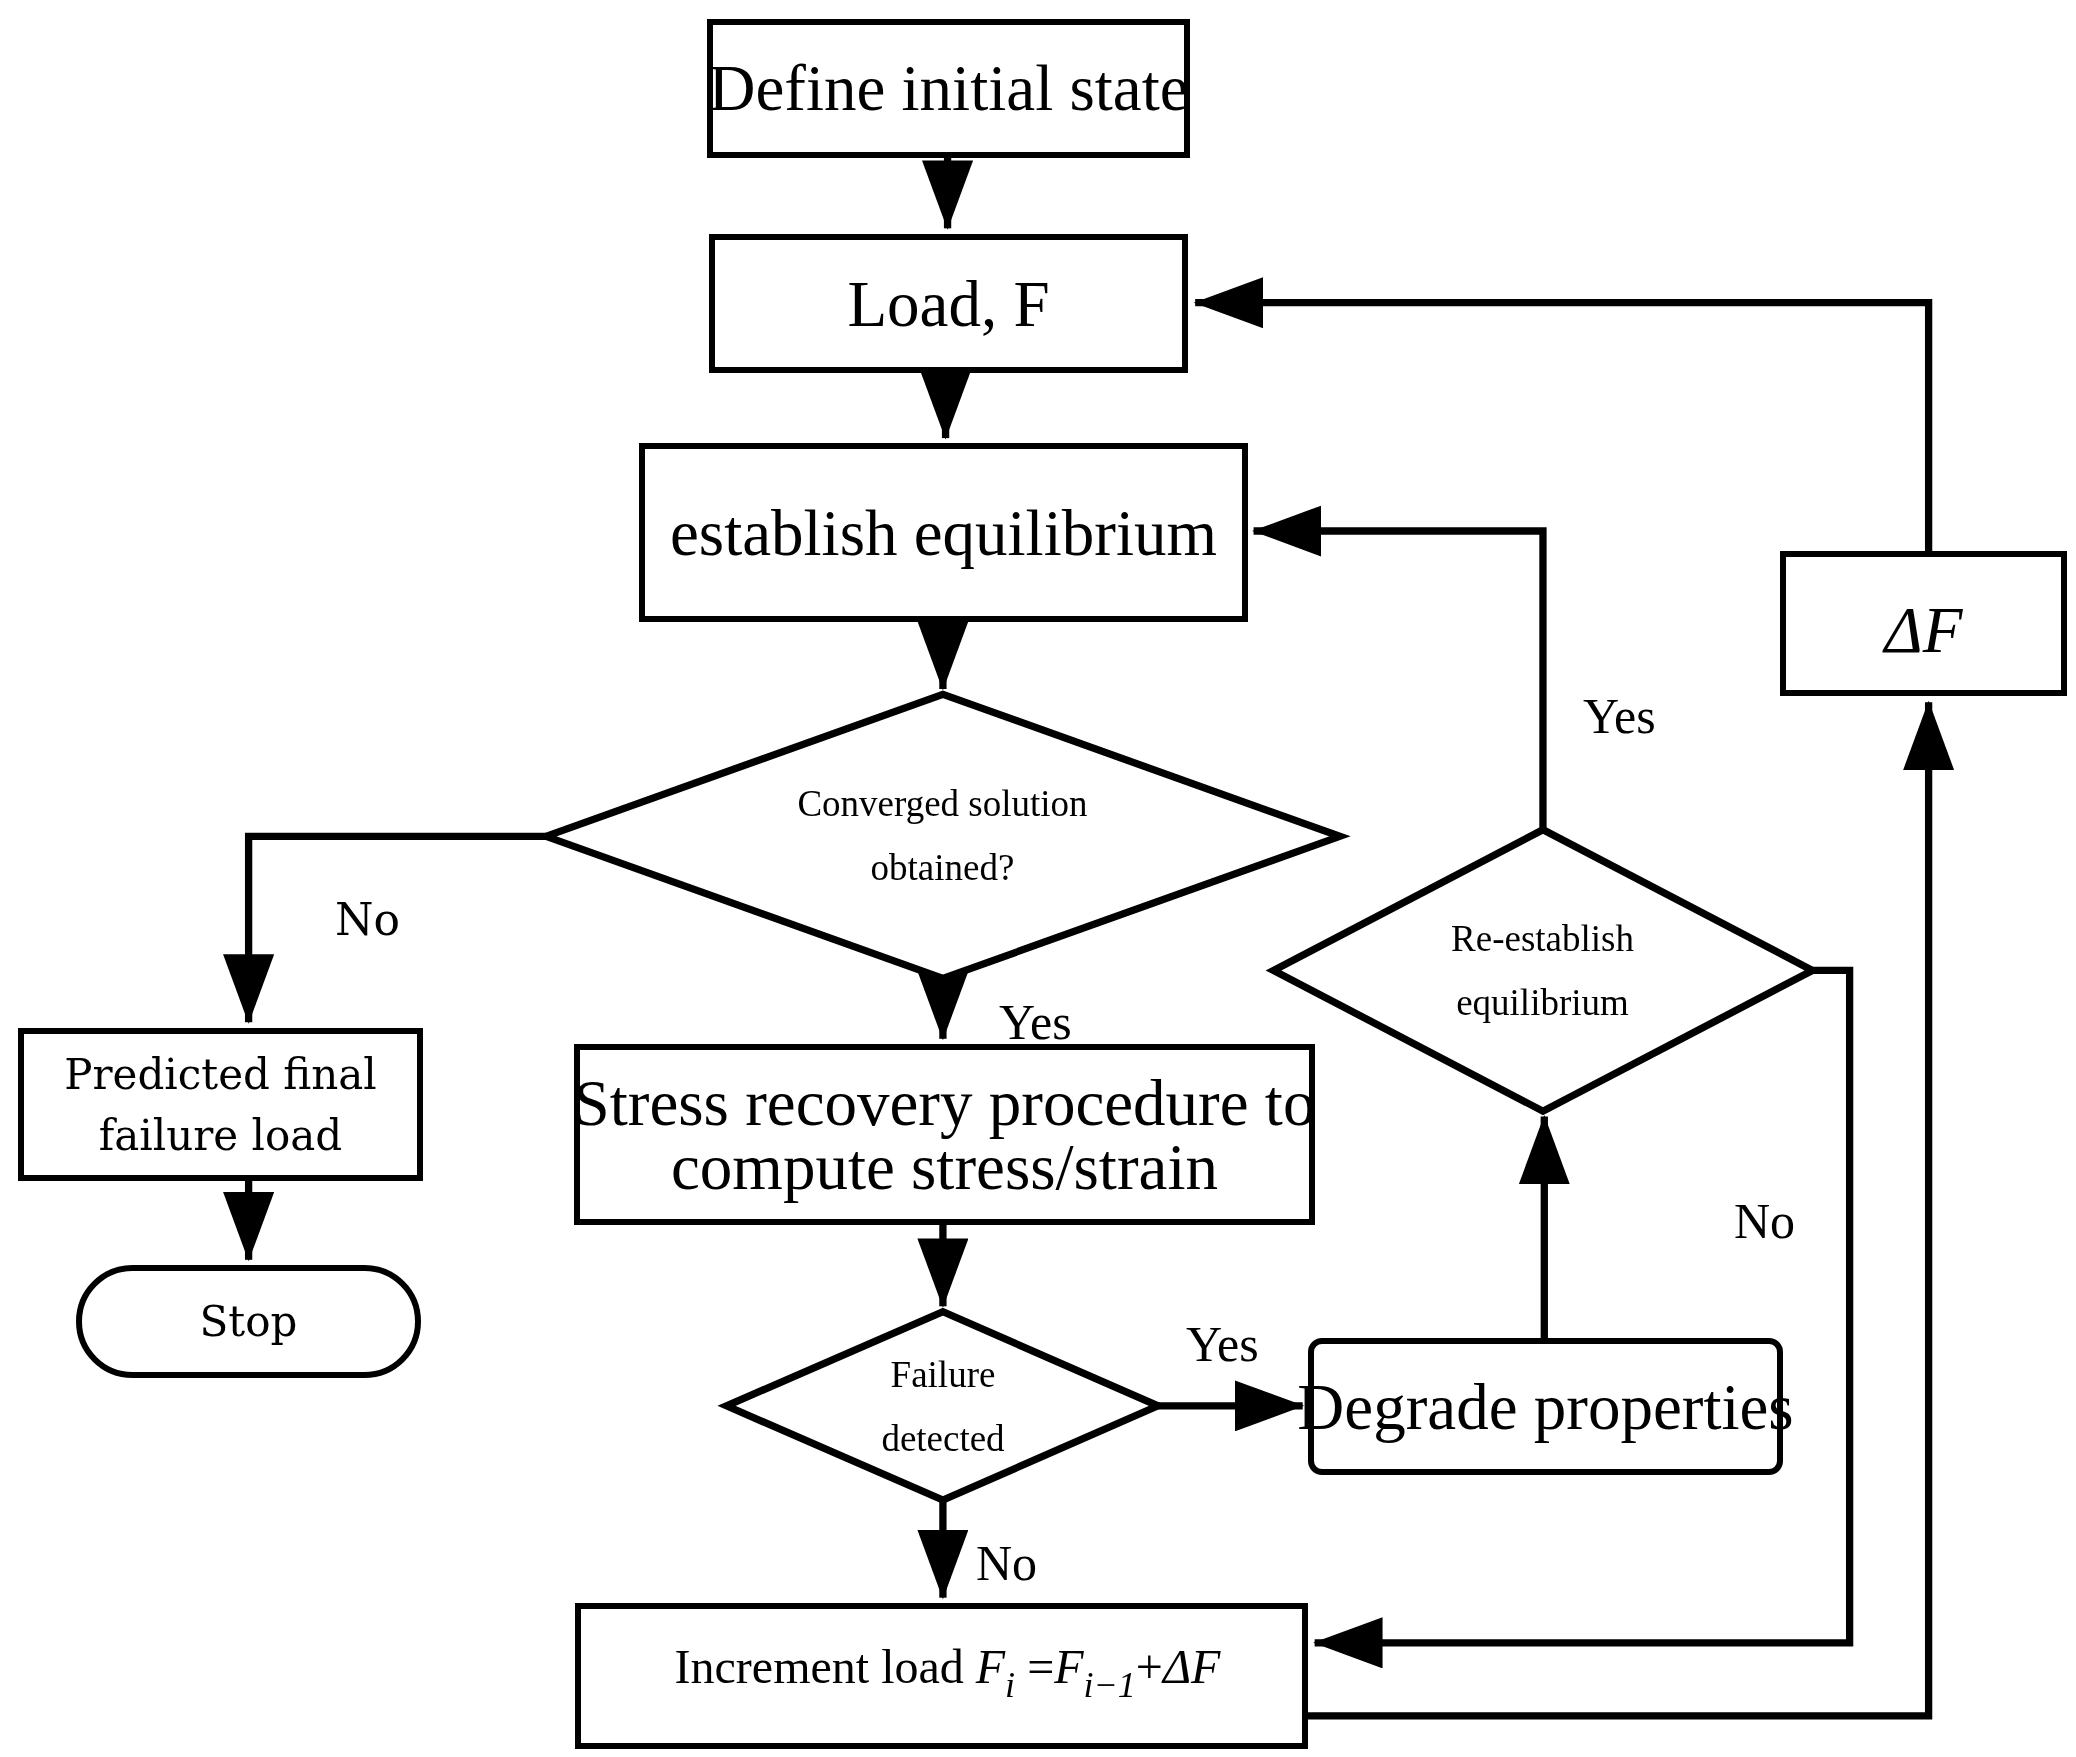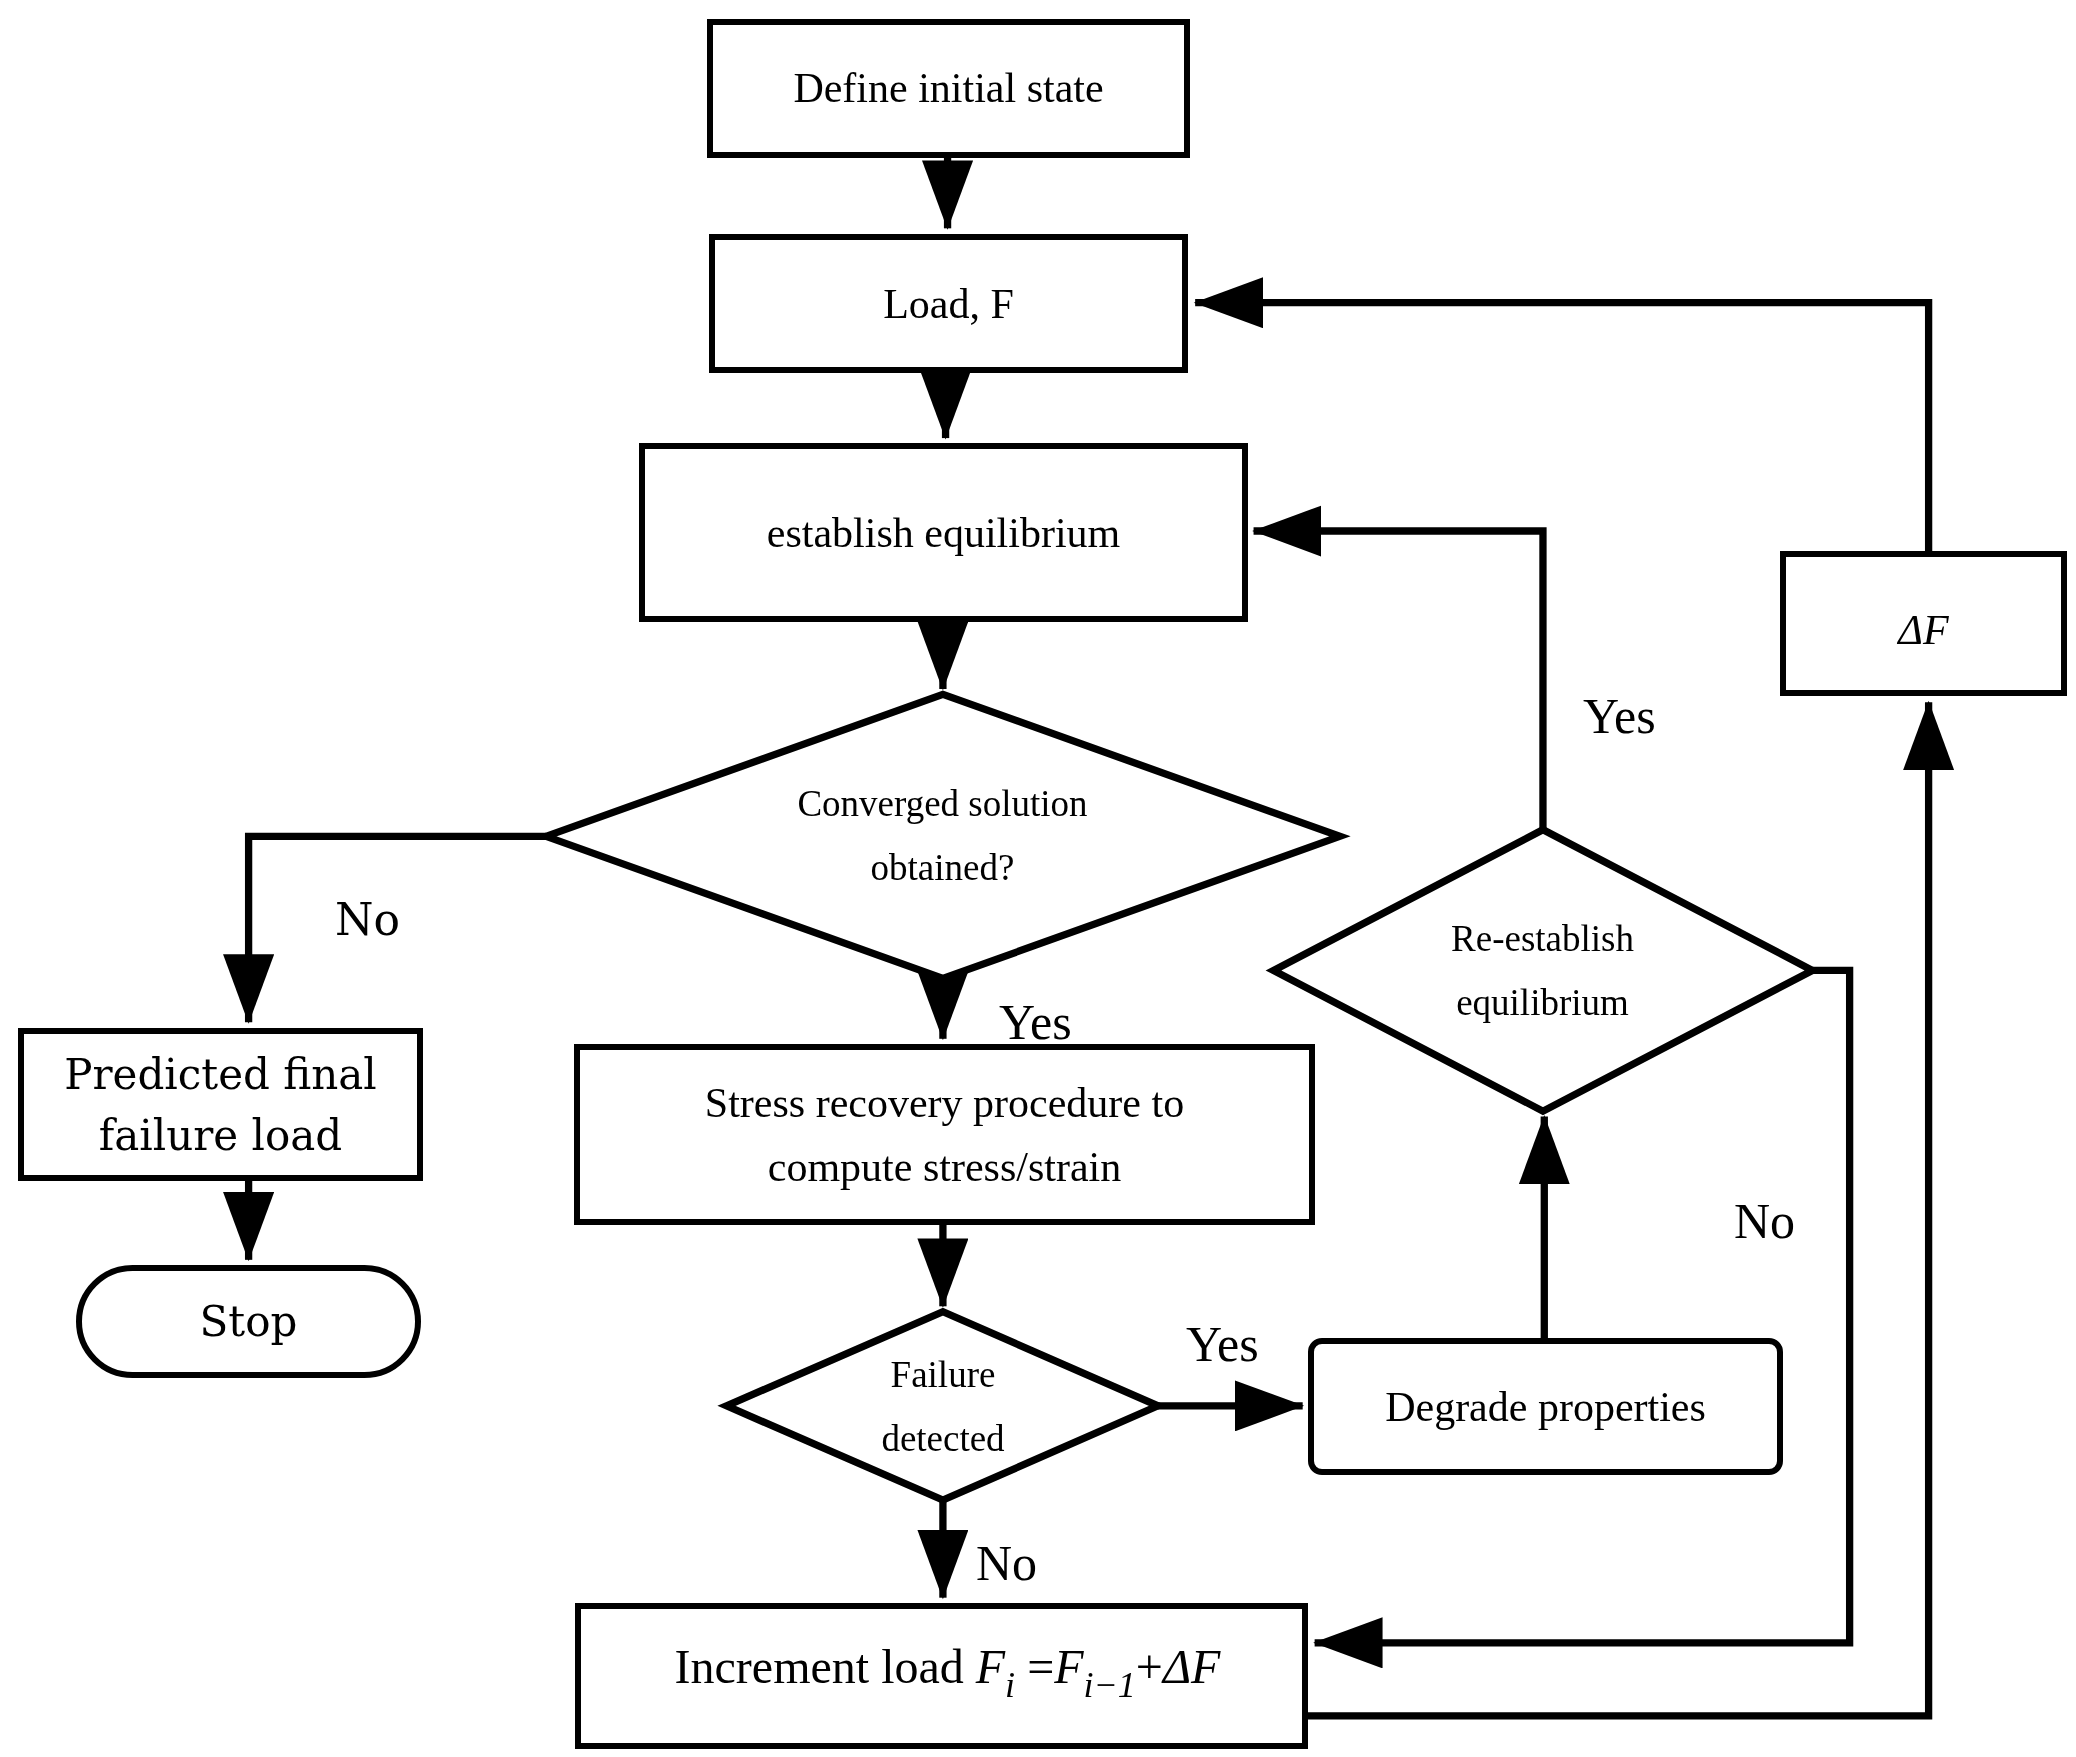--- a/index.html
+++ b/index.html
@@ -25,21 +25,21 @@
   .node {
     position: absolute;
     box-sizing: border-box;
     background: #ffffff;
     border: 6.6px solid #000000;
     display: flex;
     flex-direction: column;
     align-items: center;
     justify-content: center;
     text-align: center;
-    font-size: 42px;
+    font-size: 65px;
     line-height: 64px;
     white-space: nowrap;
   }
   .overlay {
     position: absolute;
     box-sizing: border-box;
     display: flex;
     flex-direction: column;
     align-items: center;
     justify-content: center;

